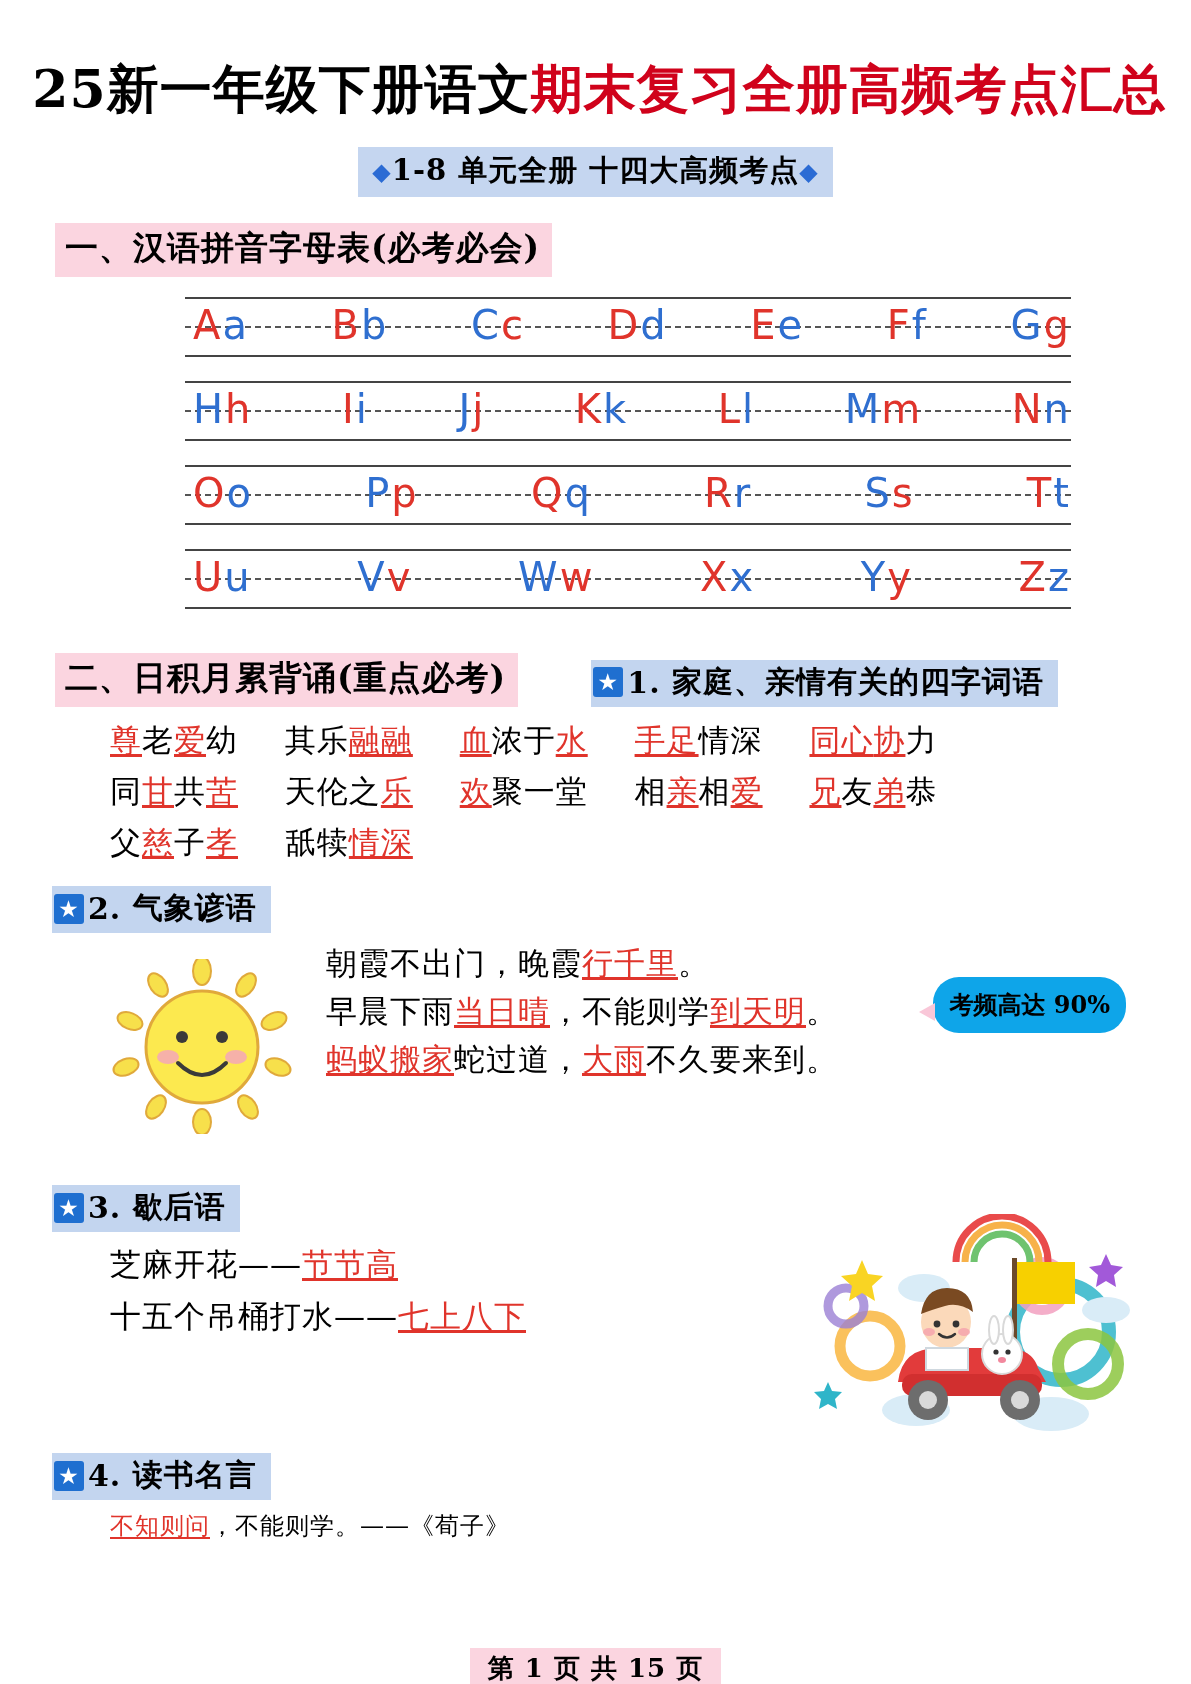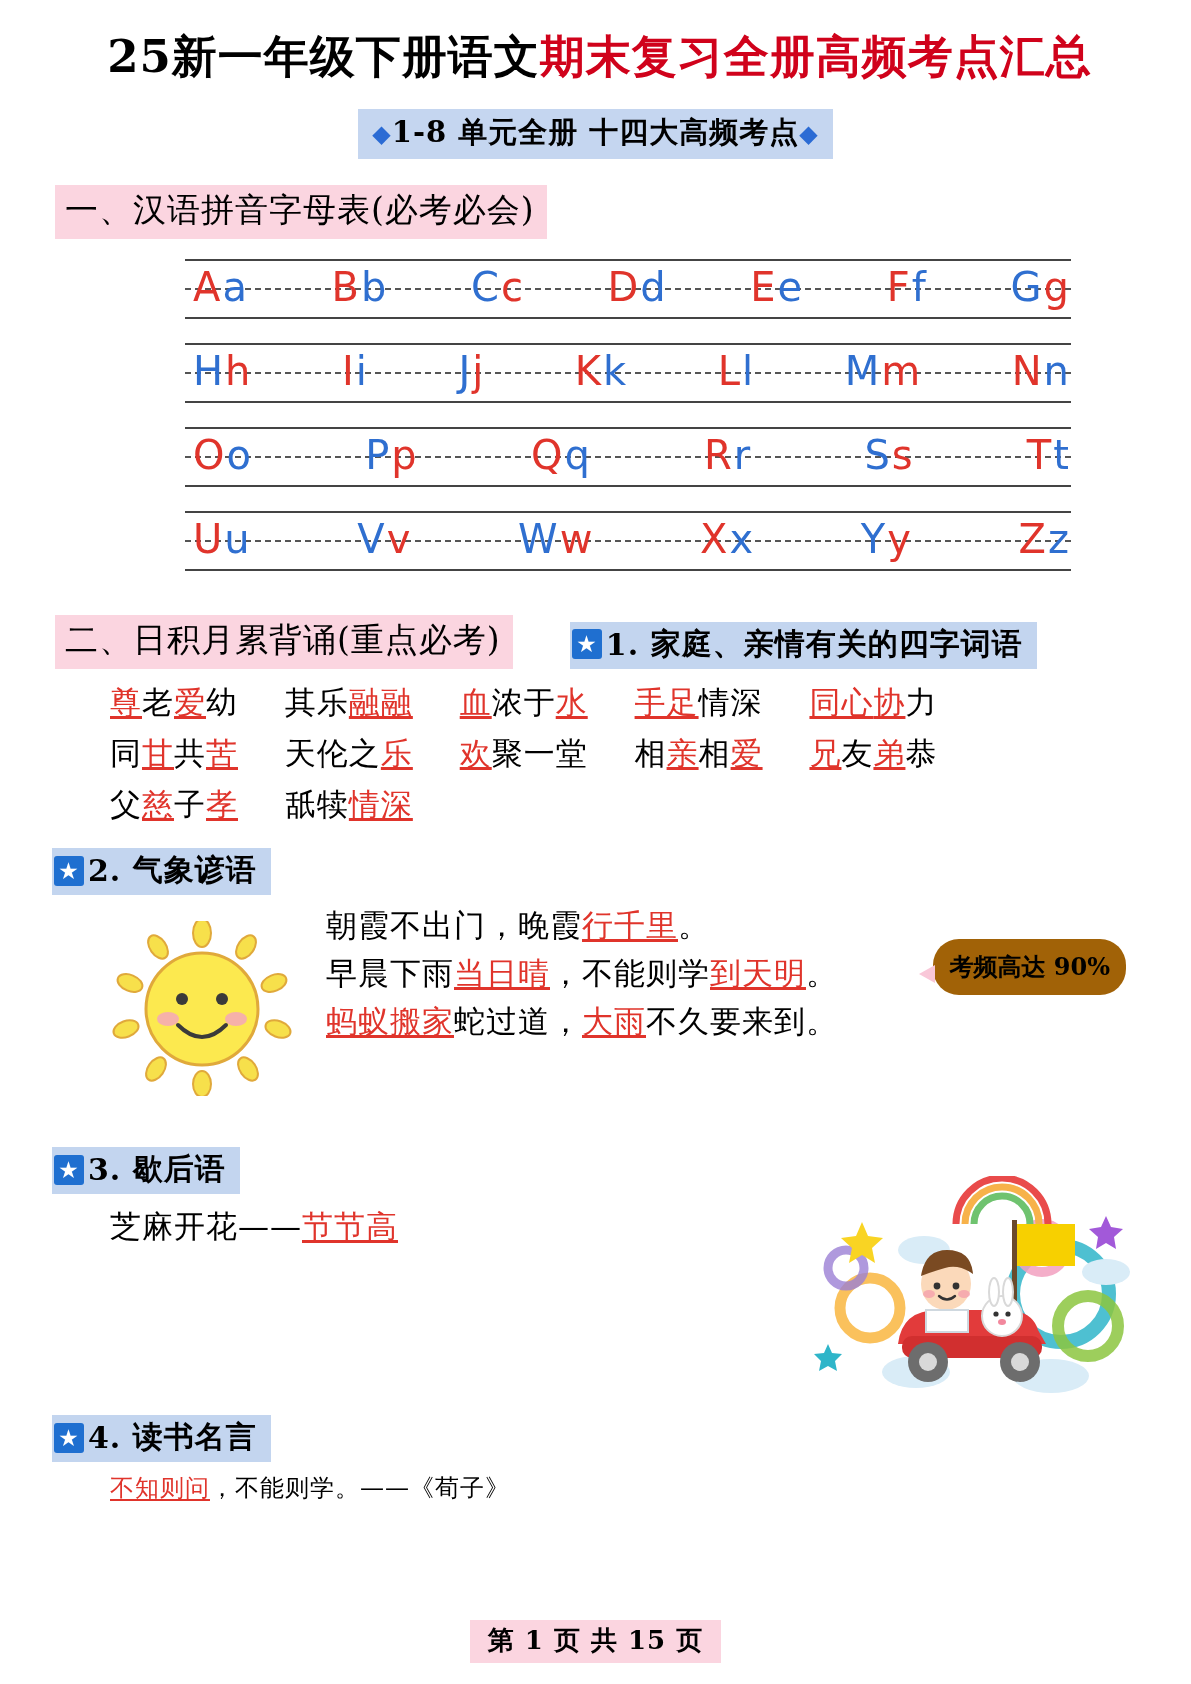--- a/index.html
+++ b/index.html
@@ -19,24 +19,24 @@
     position: relative;
     width: 1191px;
     height: 1684px;
     padding: 0;
     box-sizing: border-box;
   }
 
   
   .title {
     text-align: center;
-    font-size: 45px;
-    font-weight: bold;
-    letter-spacing: 1px;
-    margin: 27px 0 0 0;
+    font-size: 52px;
+    font-weight: bold;
+    letter-spacing: 1px;
+    margin: 55px 0 0 0;
     white-space: nowrap;
     font-family: "DejaVu Serif", "Liberation Serif", serif;
     padding-left: 8px;
   }
   .title .t-black { color: #000; }
   .title .t-red { color: #d0021b; }
 
   .subtitle-wrap {
     text-align: center;
     margin-top: 22px;
@@ -49,23 +49,23 @@
     padding: 4px 14px 6px 14px;
     letter-spacing: 1px;
   }
   .subtitle .dia { color: #2b6bd4; font-size: 24px; }
 
   
   .sec-head {
     display: inline-block;
     background: #fbd5e0;
     font-size: 33px;
-    font-weight: normal;
+    font-weight: bold;
     padding: 3px 12px 6px 10px;
-    margin: 26px 0 0 55px;
+    margin: 26px 16px 0 55px;
     letter-spacing: 1px;
   }
 
   
   .alphabet {
     margin: 14px 0 0 0;
     padding: 0 60px 0 60px;
   }
   .al-row {
     position: relative;
@@ -161,21 +161,21 @@
     top: 0;
     font-size: 31px;
     line-height: 48px;
     letter-spacing: 1px;
     white-space: nowrap;
   }
   .bubble {
     position: absolute;
     right: 65px;
     top: 38px;
-    background: #a16207;
+    background: #0ea5e9;
     color: #000;
     font-size: 24px;
     font-weight: bold;
     padding: 12px 16px;
     border-radius: 26px;
     white-space: nowrap;
   }
   .bubble:after {
     content: "";
     position: absolute;
@@ -387,20 +387,21 @@
   </div>
 
   
   <div class="item-head">
     <span class="star">★</span><span>3.</span>&nbsp;<span>歇后语</span>
   </div>
 
   <div class="xhy-wrap">
     <div class="xhy-lines">
       <div><span class="k">芝麻开花——</span><span class="ru">节节高</span></div>
+      <div><span class="k">十五个吊桶打水——</span><span class="ru">七上八下</span></div>
     </div>
 
     <svg class="clipart" viewBox="0 0 330 230">
 
       <circle cx="255" cy="118" r="48" fill="none" stroke="#2fb5c9" stroke-width="14" opacity="0.85"></circle>
       <circle cx="282" cy="150" r="30" fill="none" stroke="#8cc63f" stroke-width="12" opacity="0.85"></circle>
       <circle cx="236" cy="72" r="24" fill="none" stroke="#f2a0c0" stroke-width="10" opacity="0.85"></circle>
       <circle cx="64" cy="132" r="30" fill="none" stroke="#f9b233" stroke-width="11" opacity="0.8"></circle>
       <circle cx="40" cy="92" r="18" fill="none" stroke="#9b7fd4" stroke-width="9" opacity="0.8"></circle>
 

